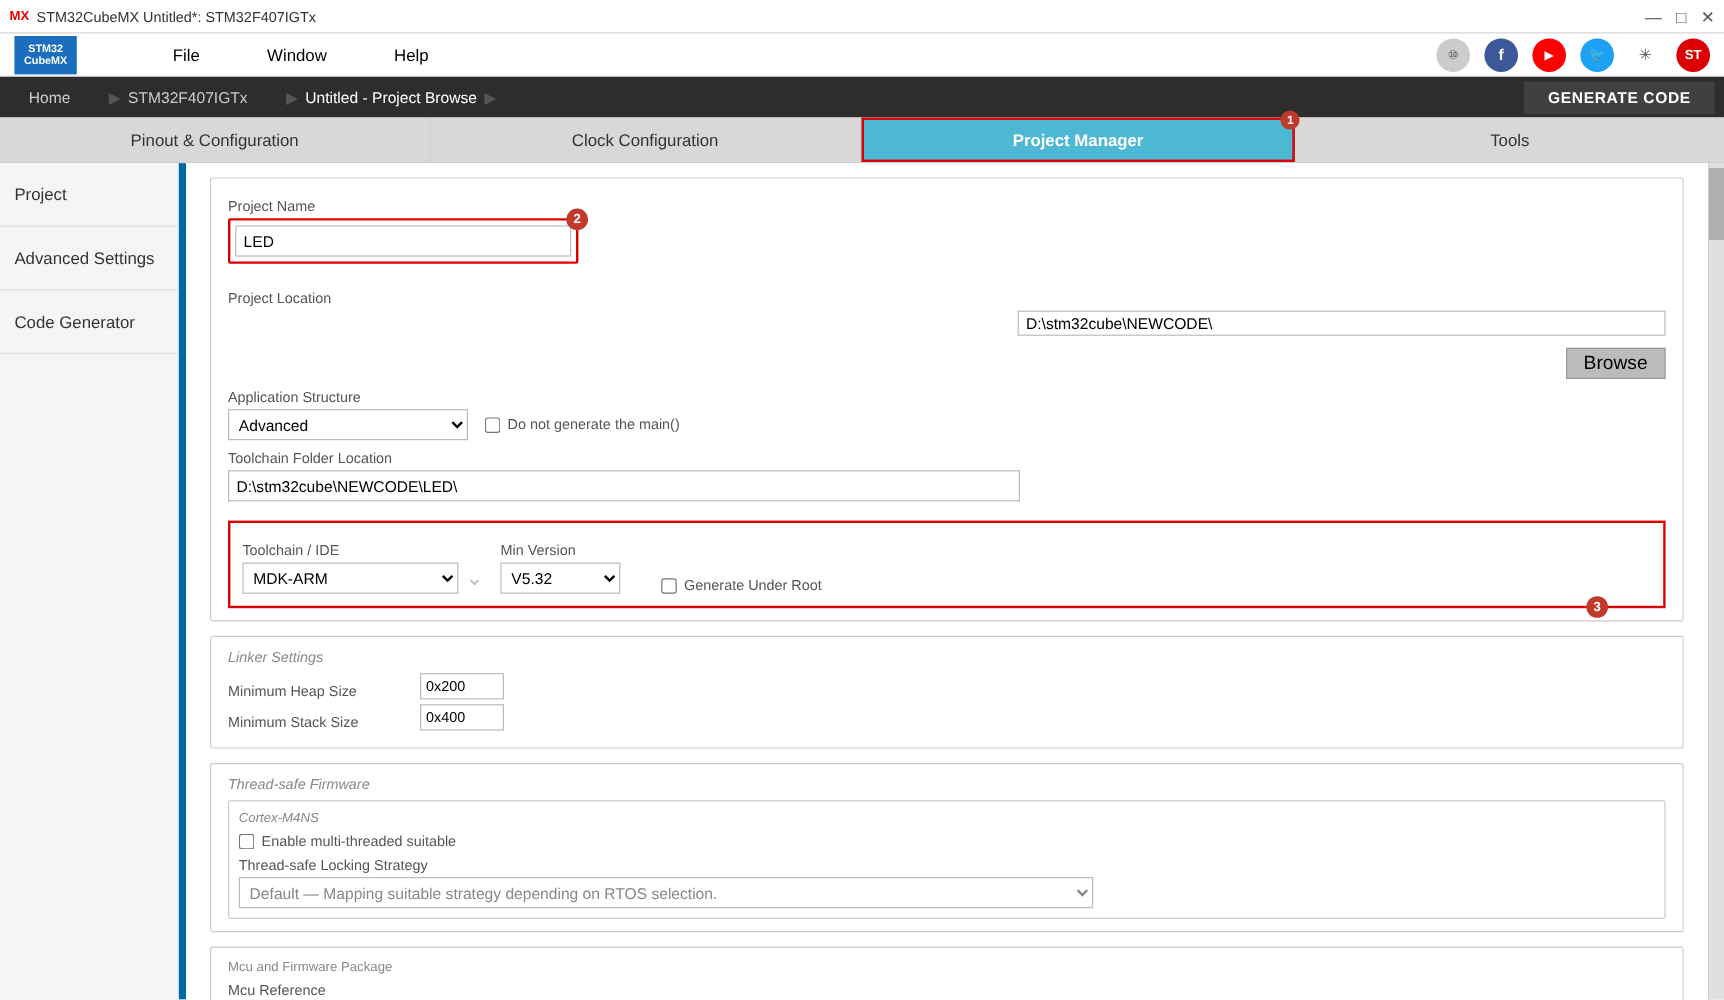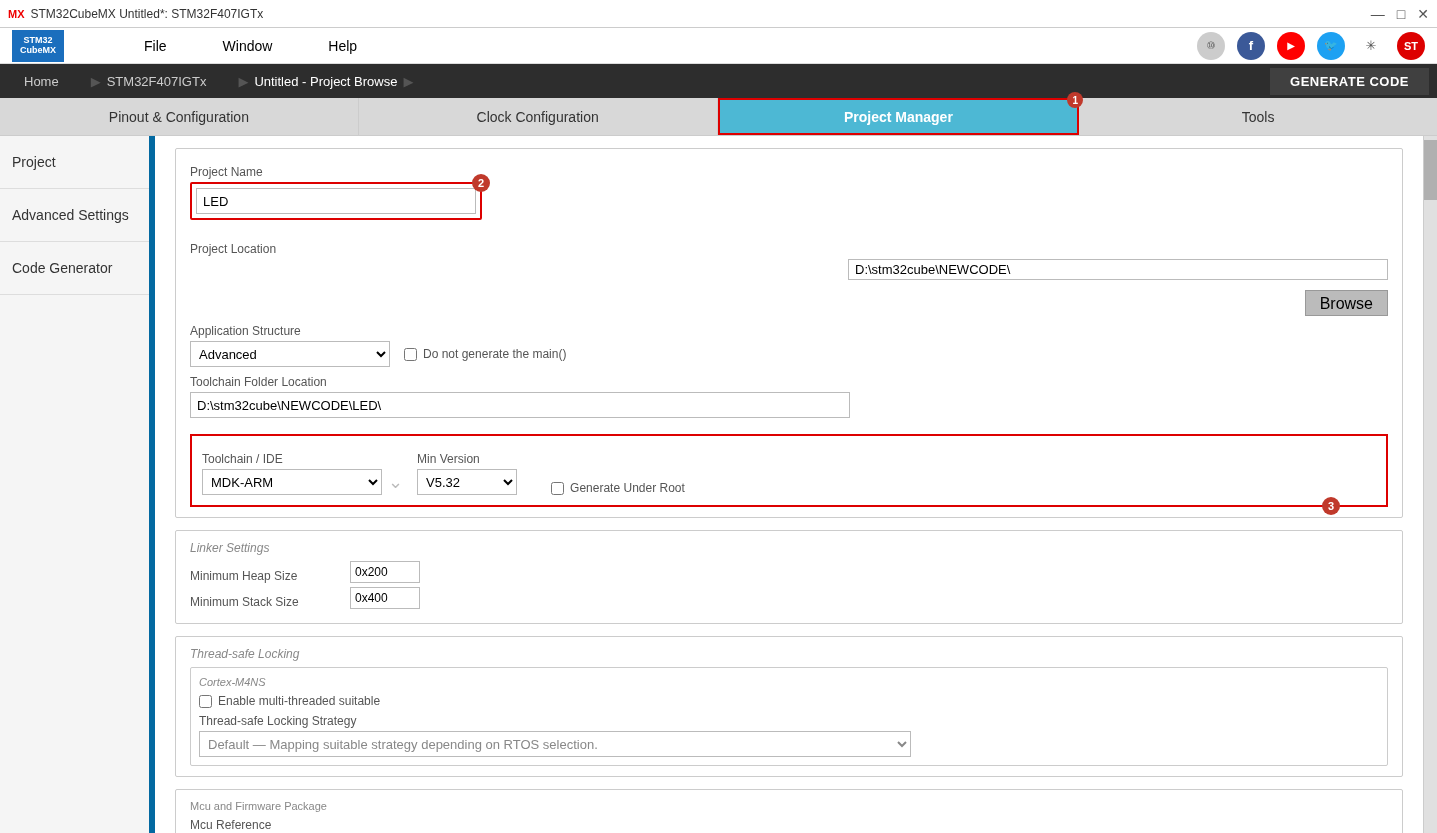--- a/index.html
+++ b/index.html
@@ -394,21 +394,21 @@
         <span class="linker-field-label">Minimum Heap Size</span>
         <input type="text" class="linker-input" value="0x200" style="">
       </div>
       <div class="linker-row">
         <span class="linker-field-label">Minimum Stack Size</span>
         <input type="text" class="linker-input" value="0x400" style="">
       </div>
     </div>
 
     <div class="section-box">
-      <div class="linker-label">Thread-safe Locking</div>
+      <div class="linker-label">Thread-safe Firmware</div>
       <div class="thread-group">
         <div class="thread-title">Cortex-M4NS</div>
         <label class="checkbox-row" style="margin-top:6px;">
           <input type="checkbox" style="">
           <span>Enable multi-threaded suitable</span>
         </label>
         <div class="thread-inner-label">Thread-safe Locking Strategy</div>
         <div style="display:flex;align-items:center;">
           <select class="select-input" style="width:712px;color:#888;">
             <option>Default — Mapping suitable strategy depending on RTOS selection.</option>

